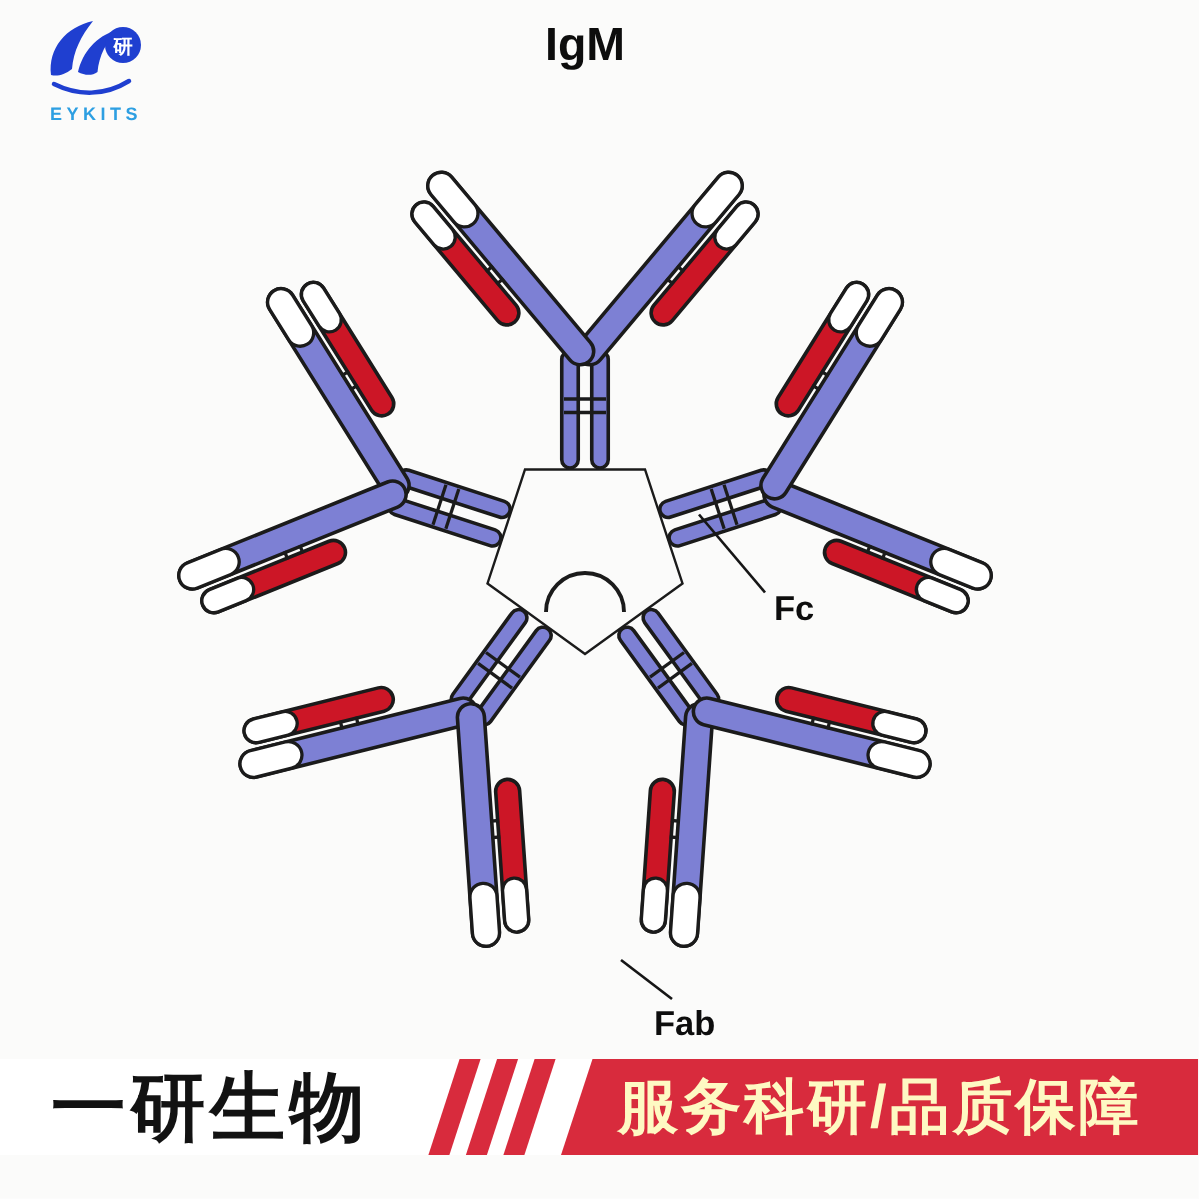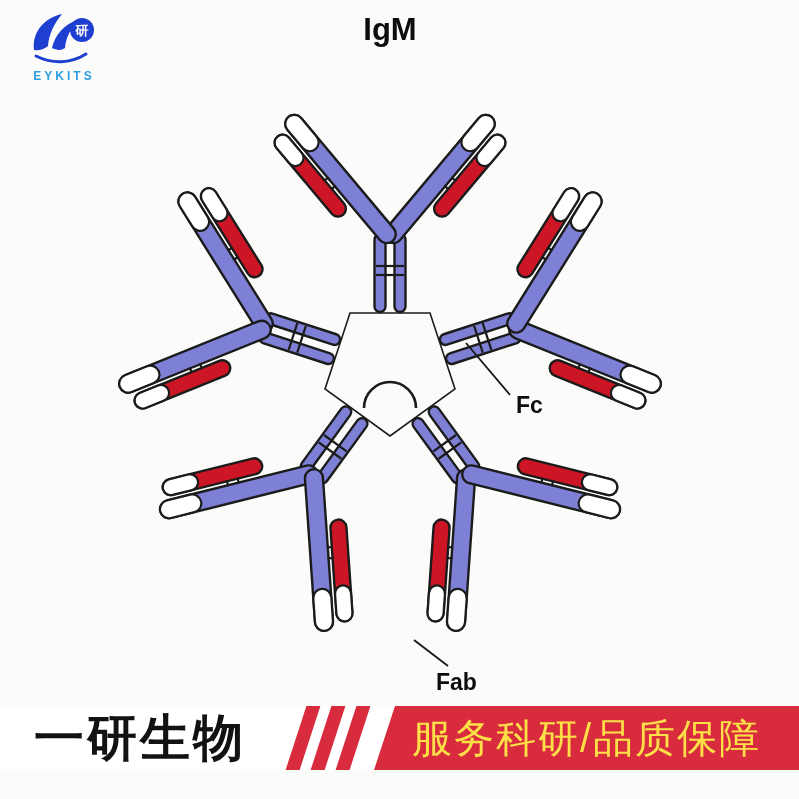--- a/index.html
+++ b/index.html
@@ -45,21 +45,21 @@
     letter-spacing:3px;white-space:nowrap;line-height:1;
   }
   .stripes{display:flex;gap:11px;transform:skewX(-18deg);transform-origin:center;}
   .stripe{width:14px;background:var(--banner-red);}
   .banner-right{
     flex:1;margin-left:14px;background:var(--banner-red);
     clip-path:polygon(21px 0,100% 0,100% 100%,0 100%);
     display:flex;align-items:center;justify-content:center;
   }
   .slogan{
-    font-size:40px;font-weight:normal;color:#fde047;
+    font-size:40px;font-weight:bold;color:#fef9c3;
     letter-spacing:2px;white-space:nowrap;line-height:1;
   }
 </style>
 </head>
 <body>
 
 <div class="page">
 
   <svg class="diagram-svg" width="799" height="705" viewBox="0 0 799 705">
     <defs>

